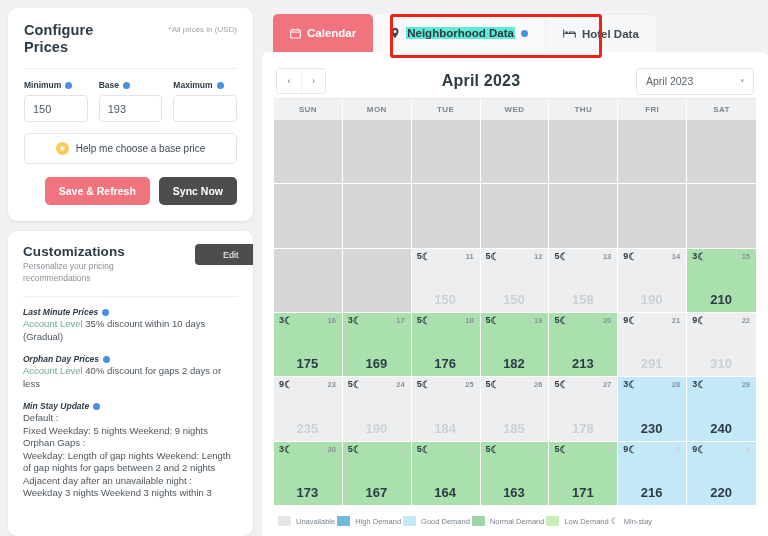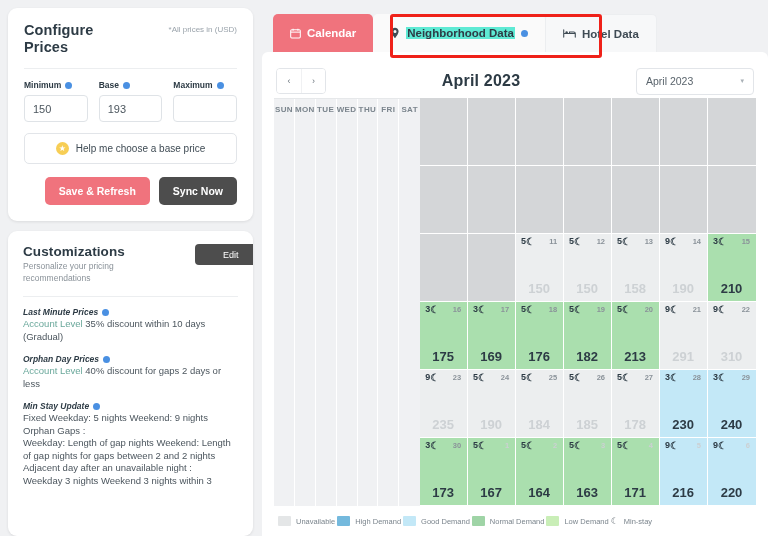--- a/index.html
+++ b/index.html
@@ -75,21 +75,21 @@
   .navgroup { display: flex; border: 1px solid #e2e5e9; border-radius: 4px; overflow: hidden; height: 26px; }
   .navbtn { width: 24px; display: flex; align-items: center; justify-content: center; background: #fff; cursor: pointer;
       font-size: 9px; color: #6b757d; border: none; font-family: "Liberation Sans", sans-serif; }
   .navbtn + .navbtn { border-left: 1px solid #f0f1f3; }
   .cal-title { flex: 1; text-align: center; font-size: 16px; font-weight: bold; color: #2d3b45; letter-spacing: .2px; }
   .month-sel { width: 118px; height: 27px; border: 1px solid #e2e5e9; border-radius: 4px; background: #fff;
       display: flex; align-items: center; justify-content: space-between; padding: 0 9px; cursor: pointer; }
   .month-sel-label { font-size: 10.5px; color: #5a646c; }
   .caret { font-size: 7px; color: #a9b0b6; }
 
-  .grid { flex: 1; display: flex; min-height: 0; }
+  .grid { flex: 1; display: flex; flex-direction: column; min-height: 0; }
   .dow-row { display: grid; grid-template-columns: repeat(7, 1fr); background: #f0f1f3; border-top: 1px solid #e6e8ea; }
   .dow { text-align: center; font-size: 8px; font-weight: bold; color: #7b858d; padding: 6px 0; letter-spacing: .4px;
       border-right: 1px solid #ffffff; }
   .dow:last-child { border-right: none; text-align: center; }
 
   .week { display: grid; grid-template-columns: repeat(7, 1fr); flex: 1; min-height: 0; }
   .cell { position: relative; border-right: 1px solid #ffffff; border-bottom: 1px solid #ffffff; padding: 3px 6px 4px 5px;
       display: flex; flex-direction: column; justify-content: space-between; overflow: hidden; }
   .cell:last-child { border-right: none; }
   .c-unavail { background: #d4d6d8; }
@@ -190,20 +190,21 @@
           <span class="acct">Account Level</span>
           <span>40% discount for gaps 2 days or less</span>
         </div>
       </div>
 
       <div class="rule">
         <div class="rule-head">
           <span>Min Stay Update</span>
           <span class="info-dot"></span>
         </div>
+        <div class="rule-line muted">Default :</div>
         <div class="rule-line">Fixed Weekday: 5 nights Weekend: 9 nights</div>
         <div class="rule-line muted">Orphan Gaps :</div>
         <div class="rule-line">Weekday: Length of gap nights Weekend: Length of gap nights for gaps between 2 and 2 nights</div>
         <div class="rule-line muted">Adjacent day after an unavailable night :</div>
         <div class="rule-line muted">Weekday 3 nights Weekend 3 nights within 3</div>
       </div>
     </div>
   </div>
 
   <div class="main">

